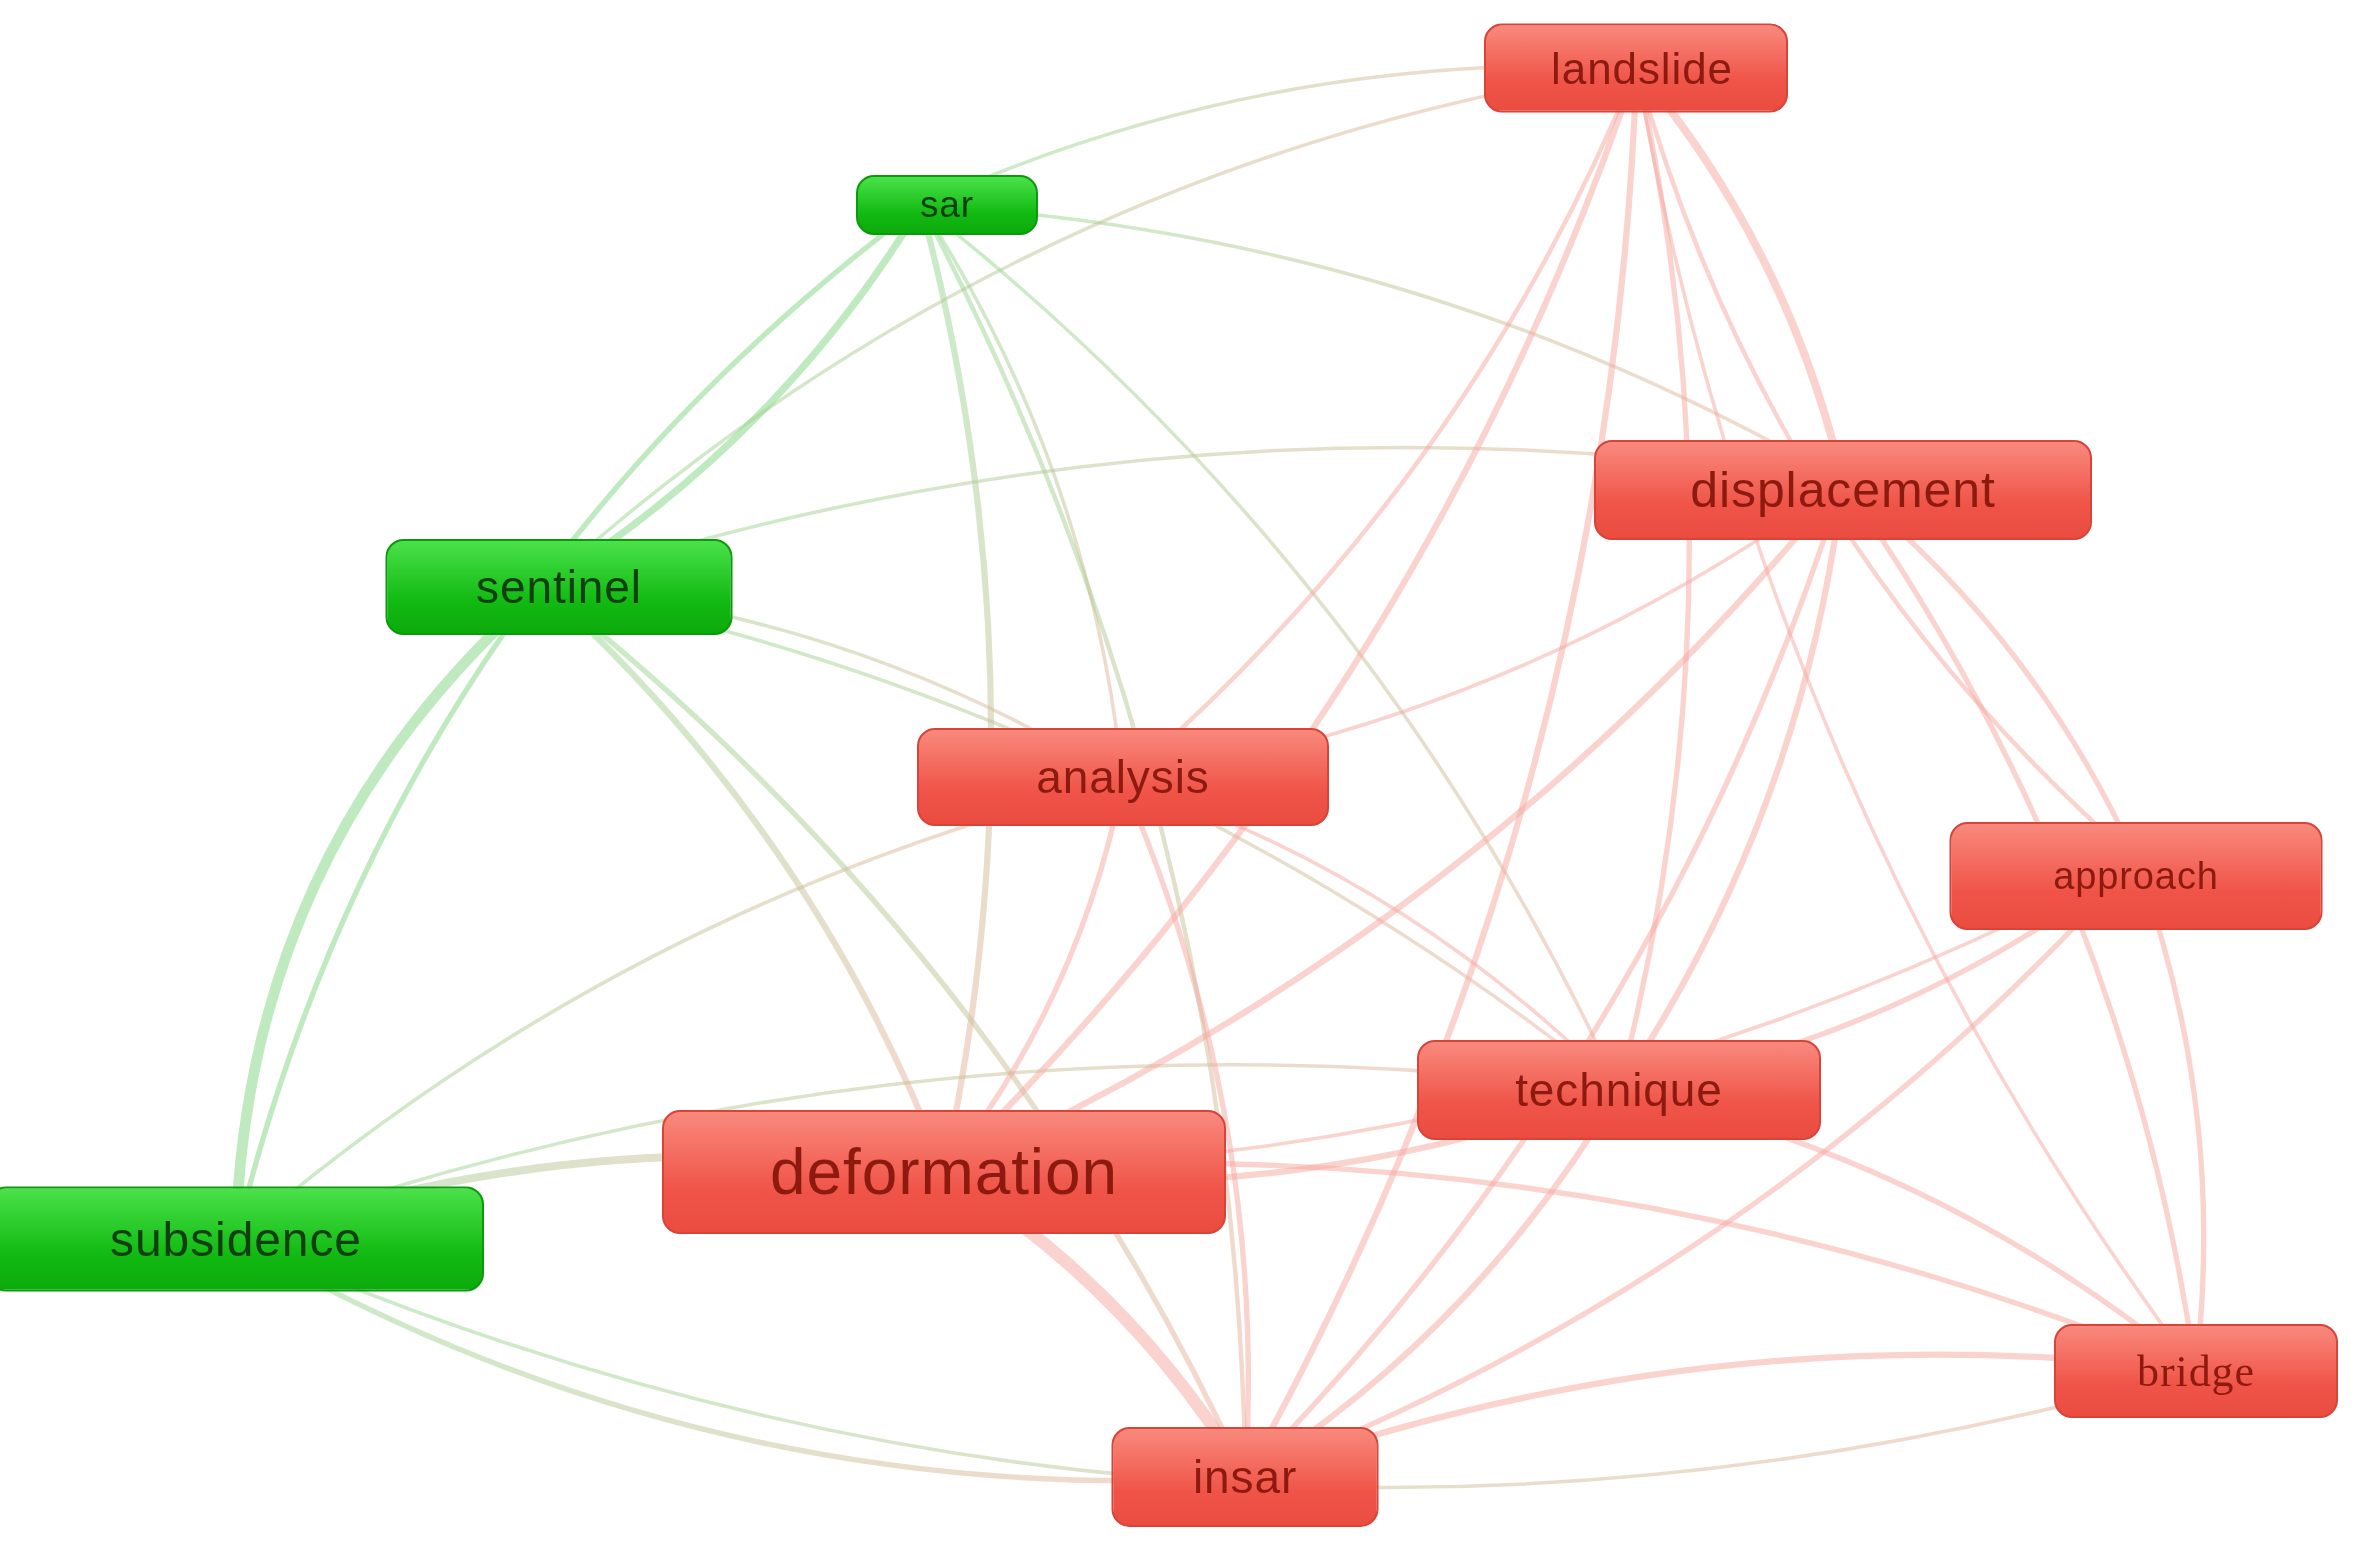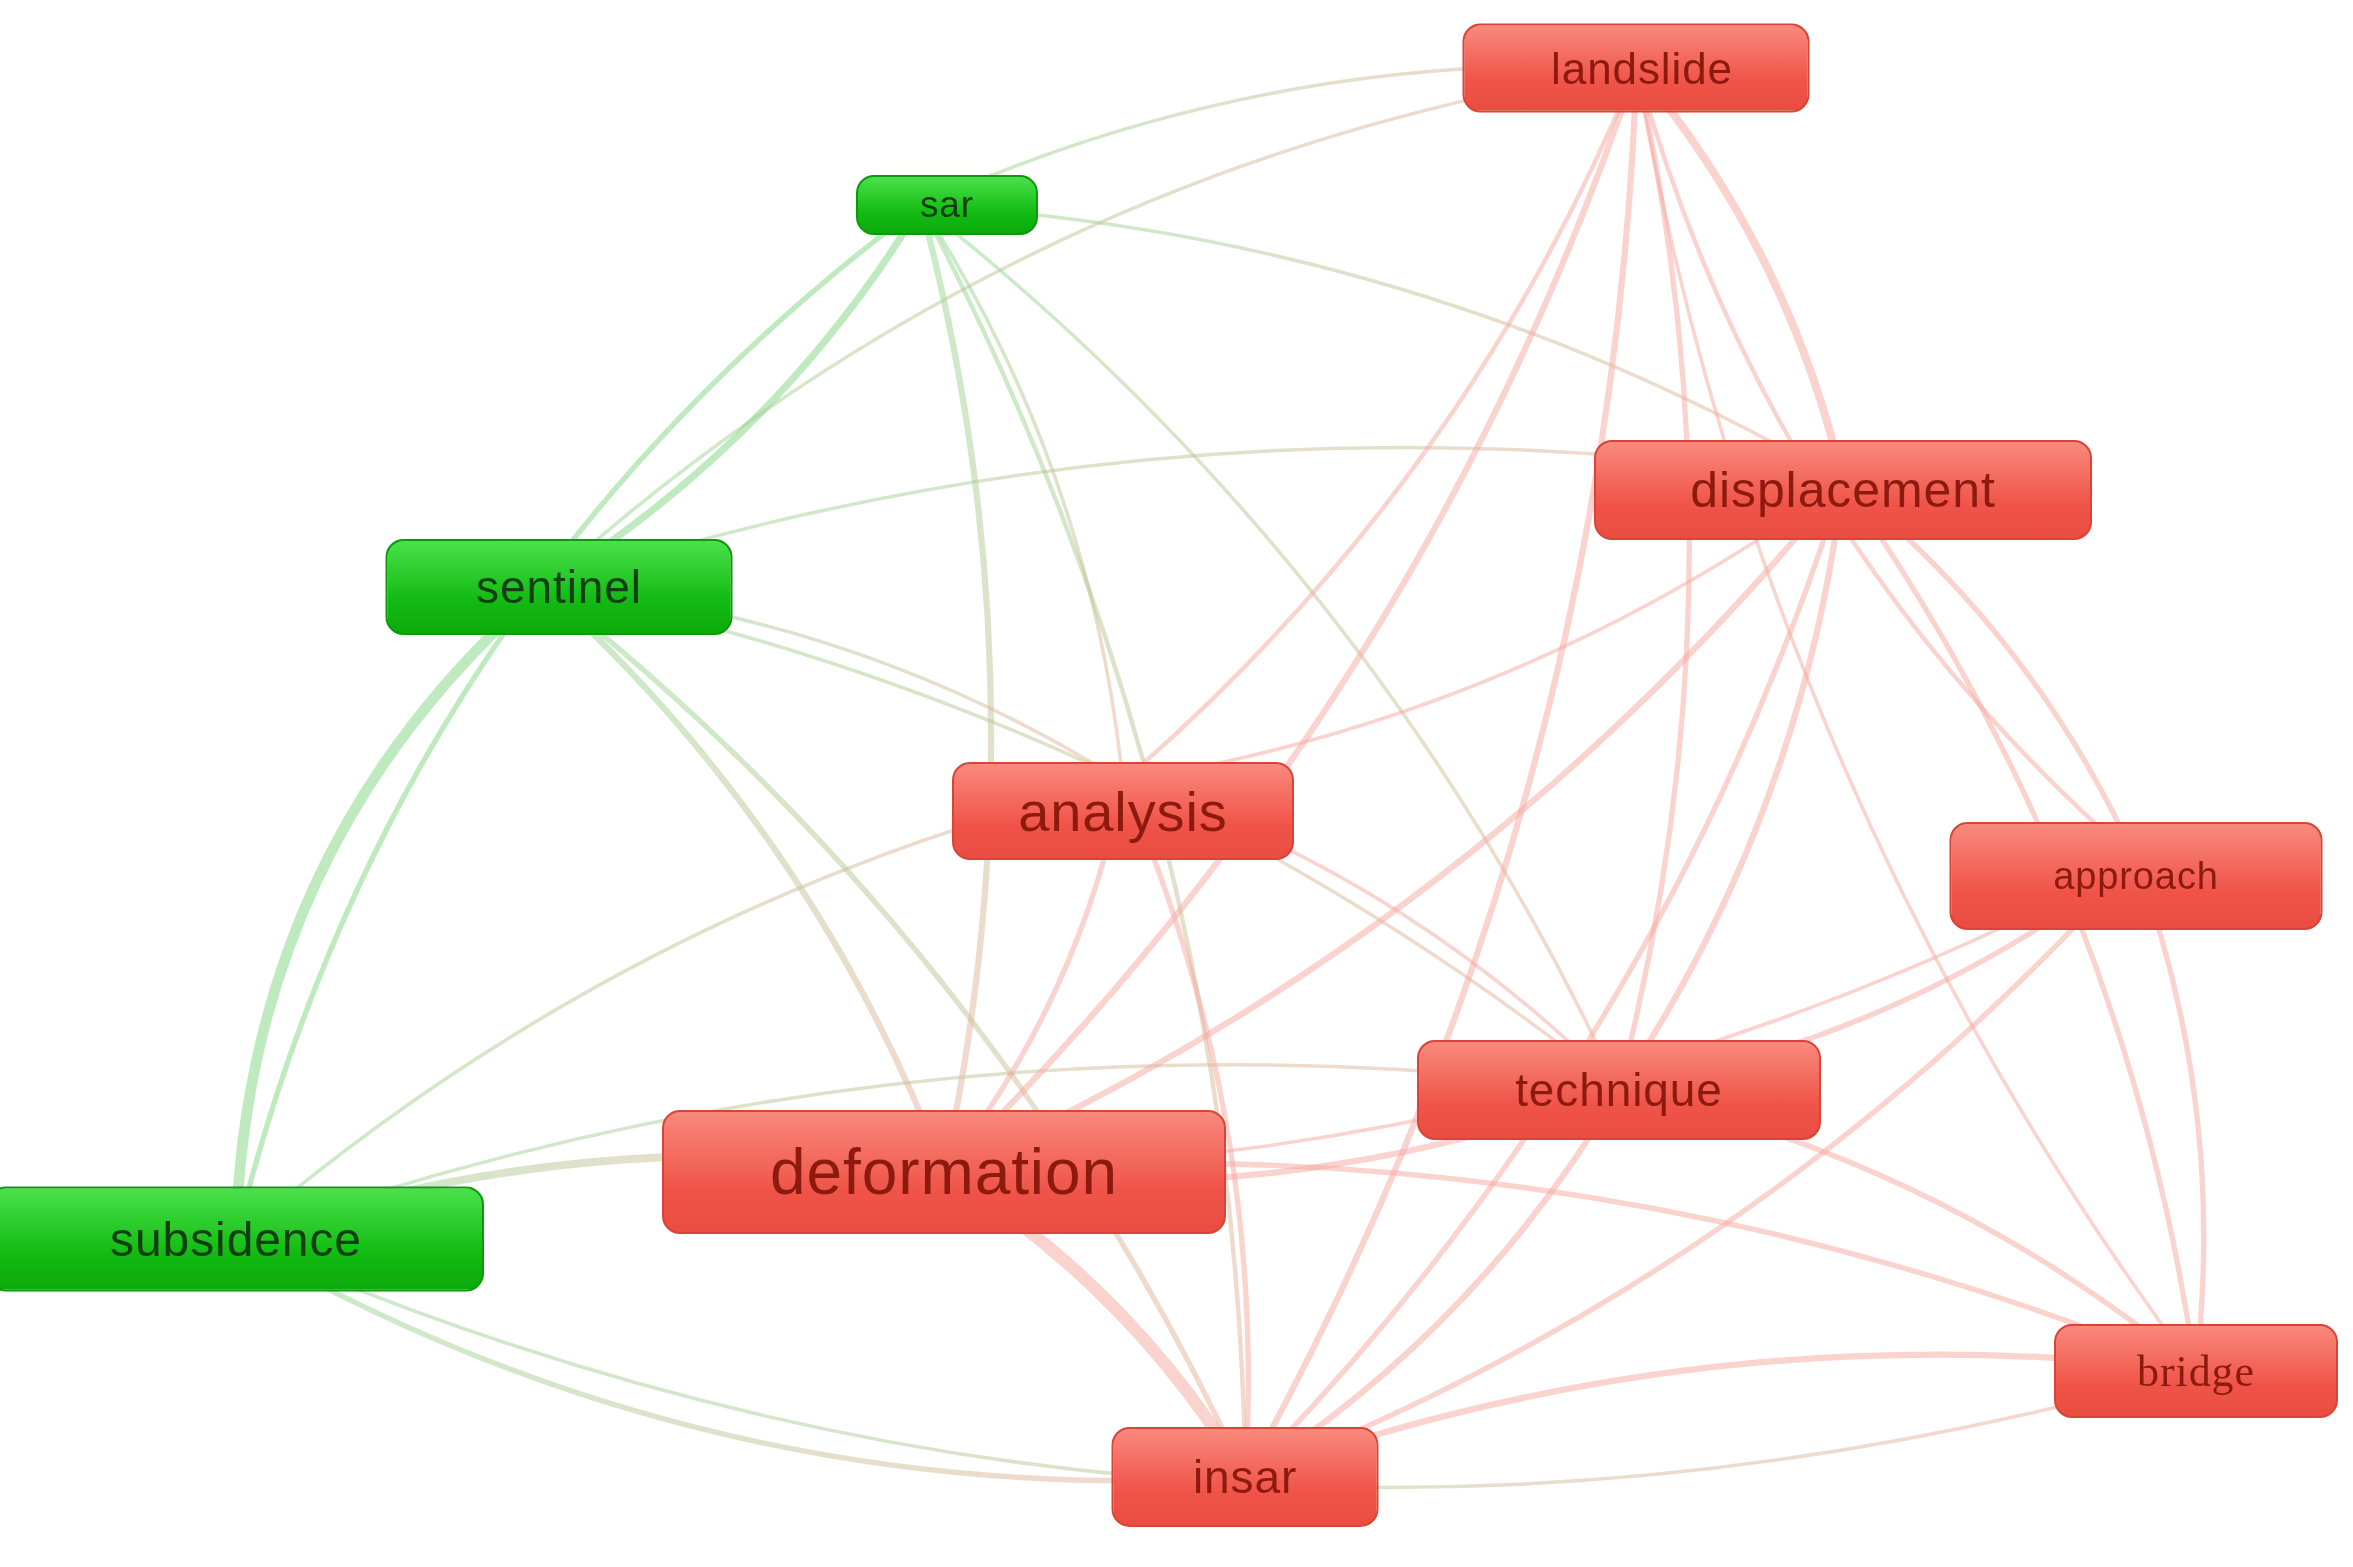--- a/index.html
+++ b/index.html
@@ -151,33 +151,33 @@
       <path d="M 2403 968 Q 1985.28 1435.24 1401 1662" stroke="#f5a8a0" stroke-width="6" class="edge"></path>
       <path d="M 2403 968 Q 2505.38 1246.96 2470 1542" stroke="#f5a8a0" stroke-width="6" class="edge"></path>
       <path d="M 1821 1226 Q 1452.54 1363.08 1062 1318" stroke="#f5a8a0" stroke-width="7" class="edge"></path>
       <path d="M 1821 1226 Q 1663.32 1494.4 1401 1662" stroke="#f5a8a0" stroke-width="7" class="edge"></path>
       <path d="M 1821 1226 Q 2183.42 1306.12 2470 1542" stroke="#f5a8a0" stroke-width="6" class="edge"></path>
       <path d="M 1062 1318 Q 1272.78 1449.32 1401 1662" stroke="#f5a8a0" stroke-width="14" class="edge"></path>
       <path d="M 1062 1318 Q 1792.88 1261.04 2470 1542" stroke="#f5a8a0" stroke-width="6" class="edge"></path>
       <path d="M 1401 1662 Q 1921.1 1473.72 2470 1542" stroke="#f5a8a0" stroke-width="7" class="edge"></path>
     </svg>
   <div id="nodes">
-      <div class="node red" style="left: 1636px; top: 68px; width: 347px; height: 89px; font-size: 44px; padding-left: 12px;">
+      <div class="node red" style="left: 1636px; top: 68px; width: 304px; height: 89px; font-size: 44px; padding-left: 12px;">
         <span>landslide</span>
       </div>
       <div class="node green" style="left: 921px; top: 205px; width: 182px; height: 60px; font-size: 37px; margin-left: 26px;">
         <span>sar</span>
       </div>
       <div class="node red" style="left: 1843px; top: 482px; width: 498px; height: 100px; font-size: 50px; margin-top: 8px;">
         <span>displacement</span>
       </div>
       <div class="node green" style="left: 543px; top: 587px; width: 347px; height: 96px; font-size: 46px; margin-left: 16px;">
         <span>sentinel</span>
       </div>
-      <div class="node red" style="left: 1123px; top: 811px; width: 342px; height: 98px; font-size: 56px;">
+      <div class="node red" style="left: 1123px; top: 777px; width: 412px; height: 98px; font-size: 46px;">
         <span>analysis</span>
       </div>
       <div class="node red" style="left: 2136px; top: 876px; width: 373px; height: 108px; font-size: 38px;">
         <span>approach</span>
       </div>
       <div class="node red" style="left: 1619px; top: 1090px; width: 404px; height: 100px; font-size: 46px;">
         <span>technique</span>
       </div>
       <div class="node red" style="left: 944px; top: 1172px; width: 564px; height: 124px; font-size: 64px;">
         <span>deformation</span>

